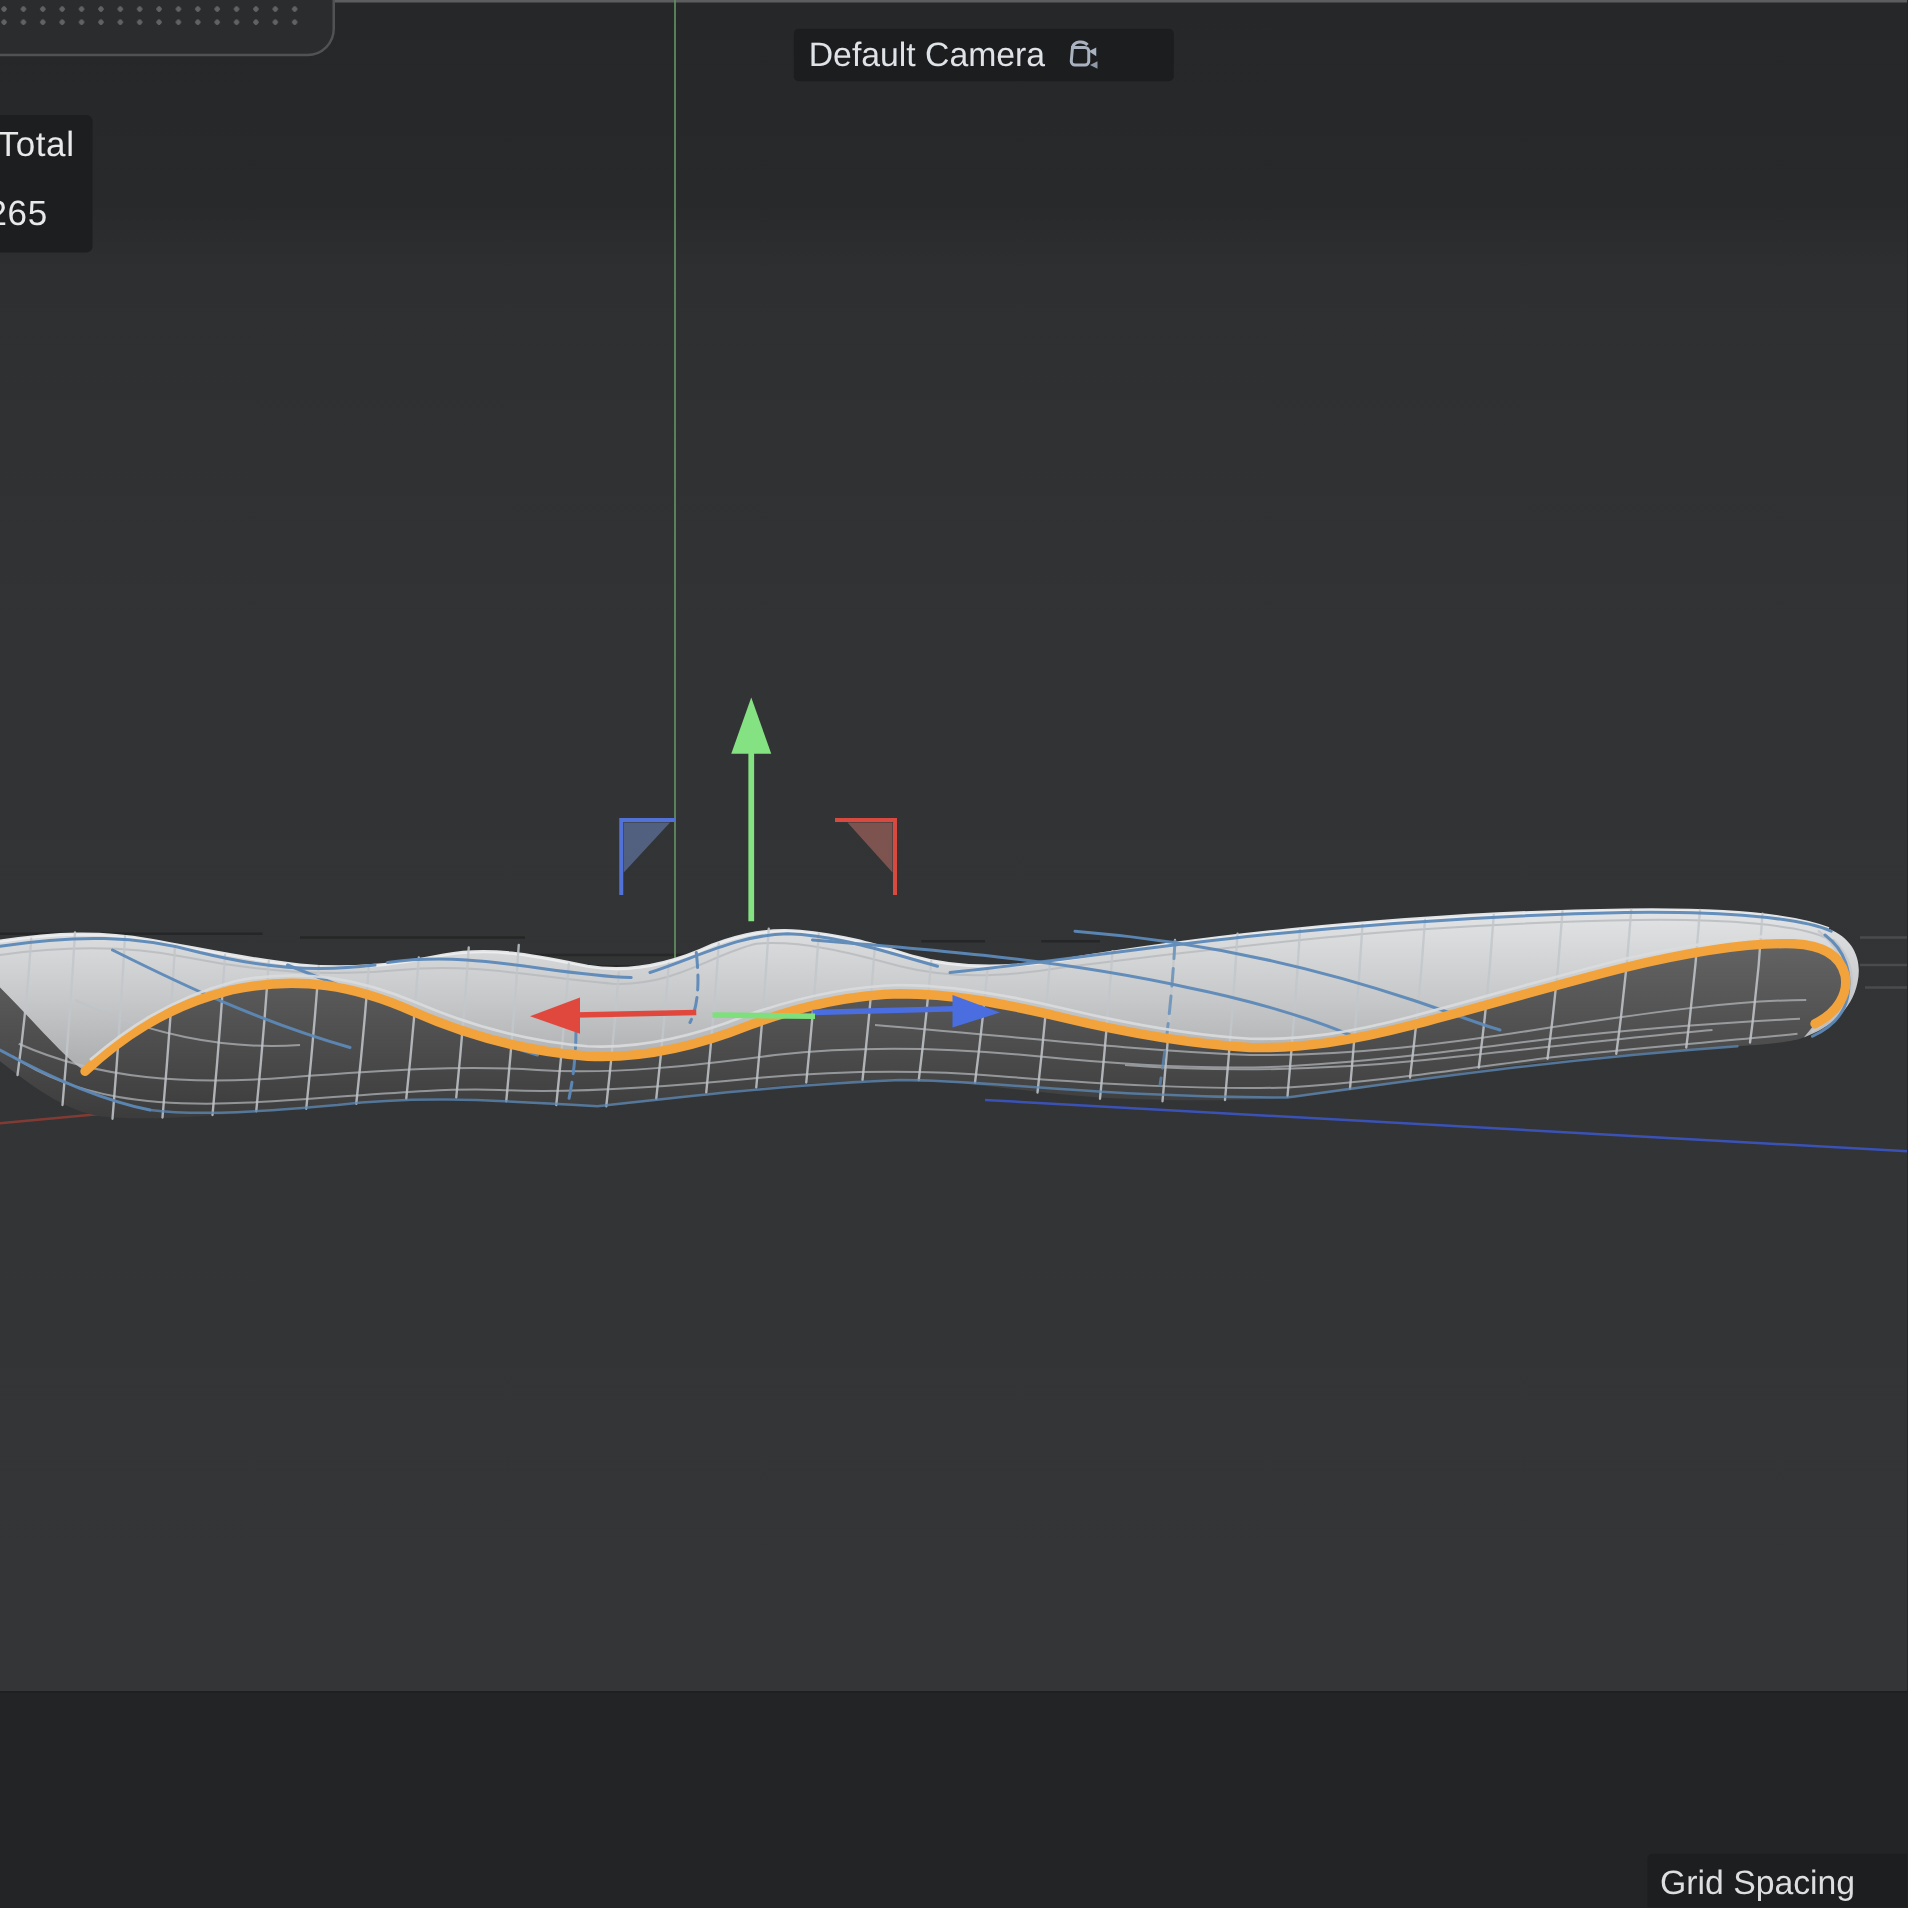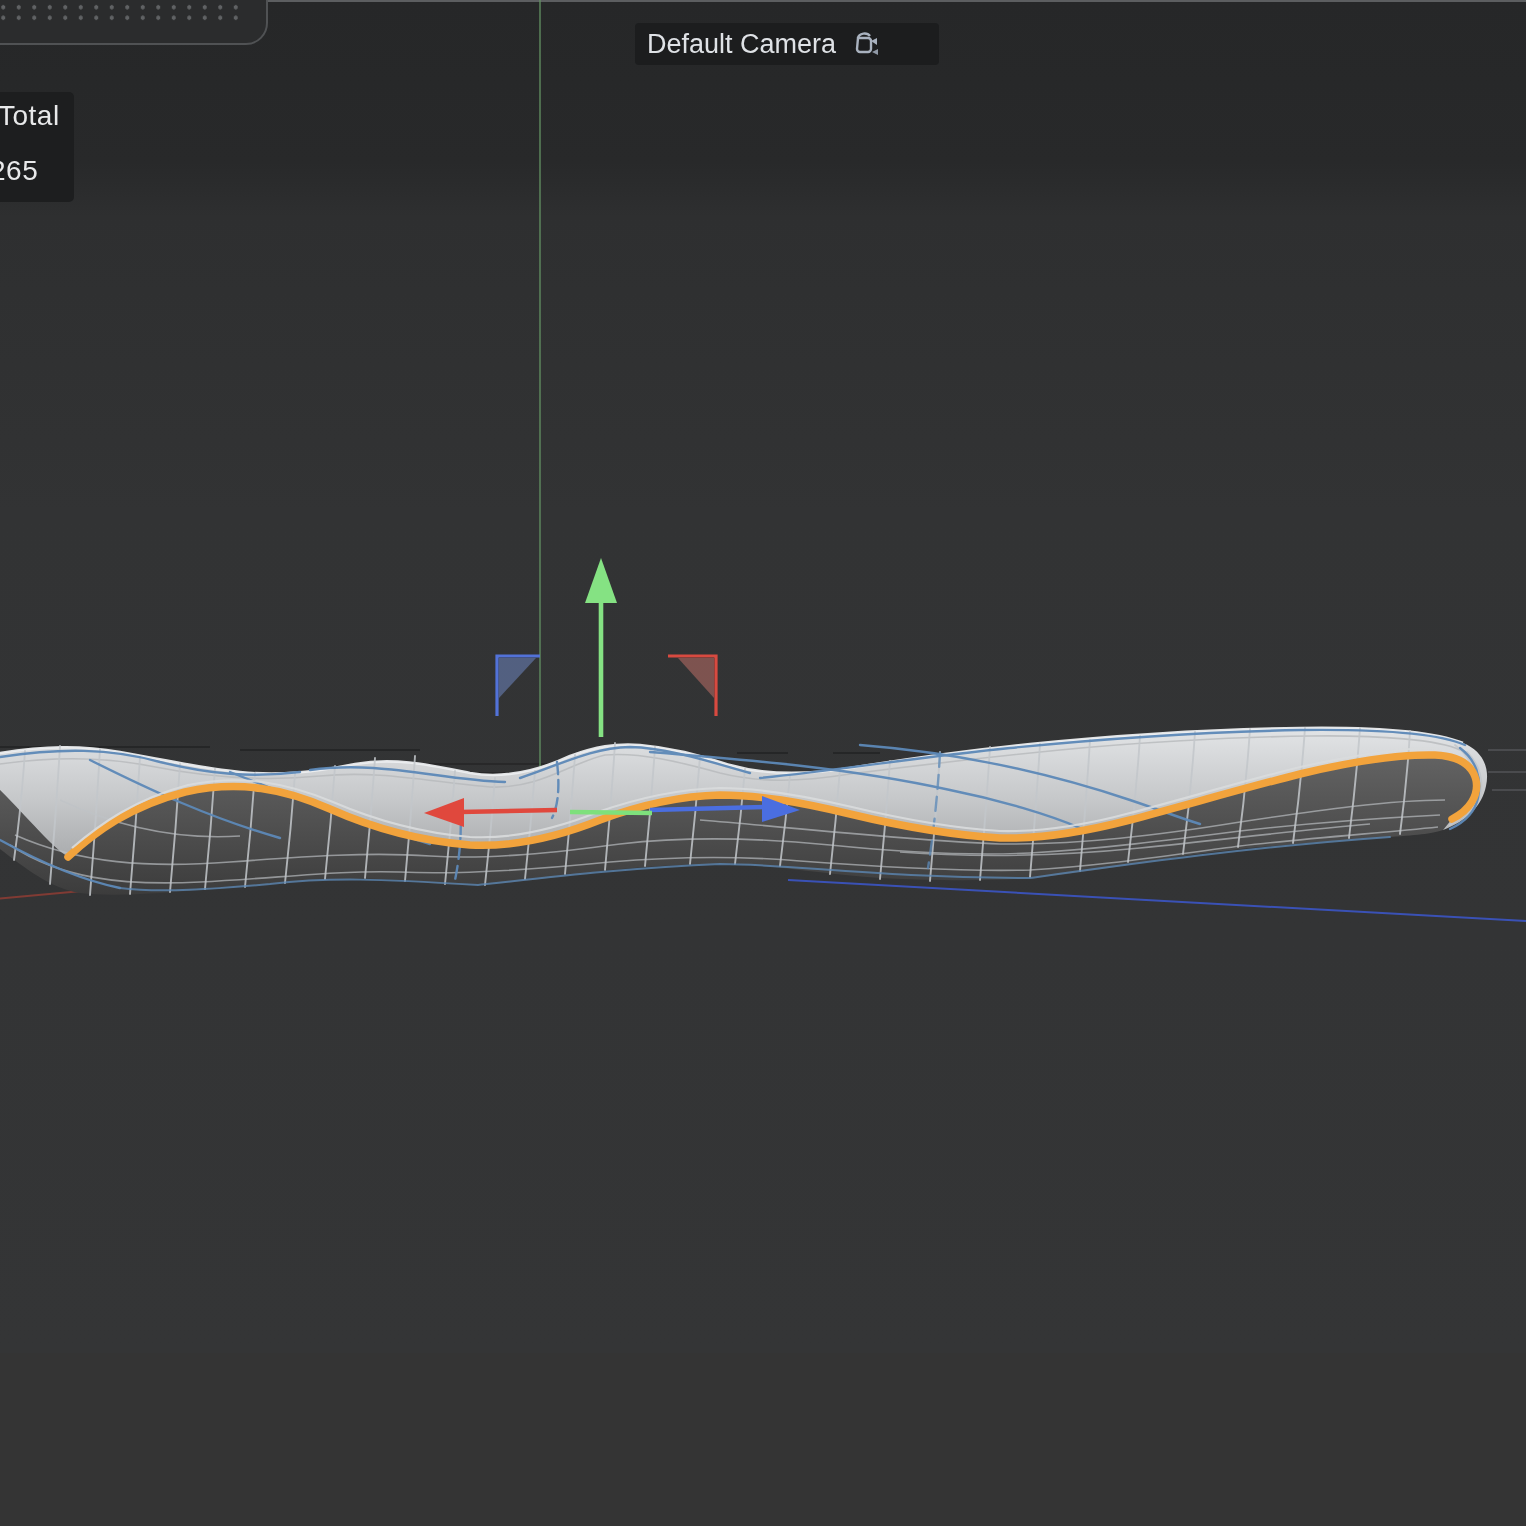--- a/index.html
+++ b/index.html
@@ -240,14 +240,19 @@
       <span class="camera-text">Default Camera</span>
       <svg width="32" height="30" viewBox="0 0 32 30">
         <path d="M8,9 h10 a3,3 0 0 1 3,3 v8 a3,3 0 0 1 -3,3 h-8 a3,3 0 0 1 -3,-3 z" fill="none" stroke="#a9b2bf" stroke-width="2.4"></path>
         <path d="M8,9 C9,4 17,3 20,7" fill="none" stroke="#a9b2bf" stroke-width="2.4"></path>
         <polygon points="21,12 27,9 27,16" fill="#a9b2bf"></polygon>
         <polygon points="22,23 28,20 28,26" fill="#8f98a5"></polygon>
       </svg>
     </div>
   </div>
 
+  <div id="bottom-panel">
+    <div id="grid-spacing-box">
+      <span class="gs-text">Grid Spacing</span>
+    </div>
+  </div>
 
 </div>
 
 </body></html>

